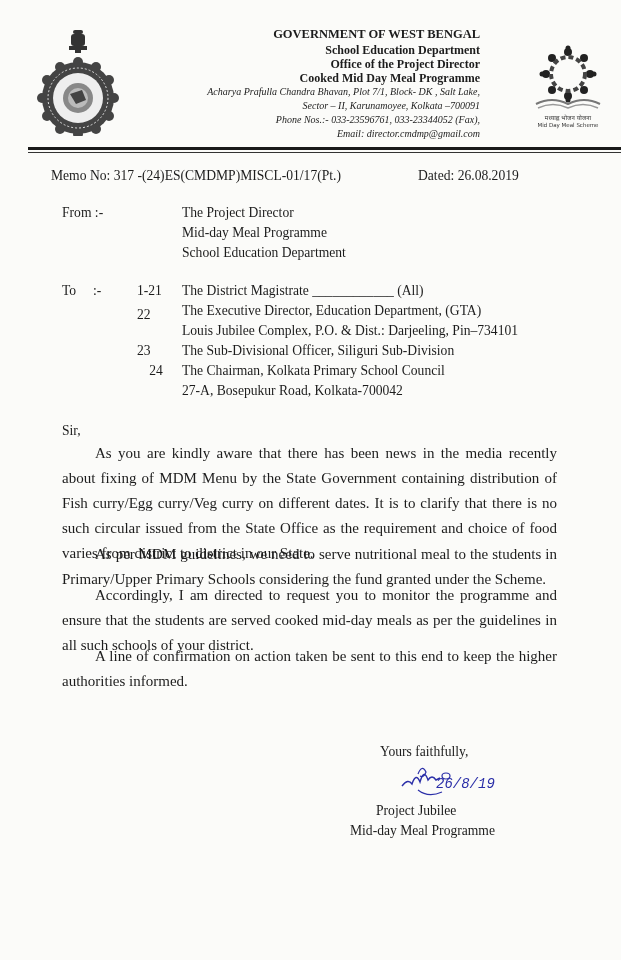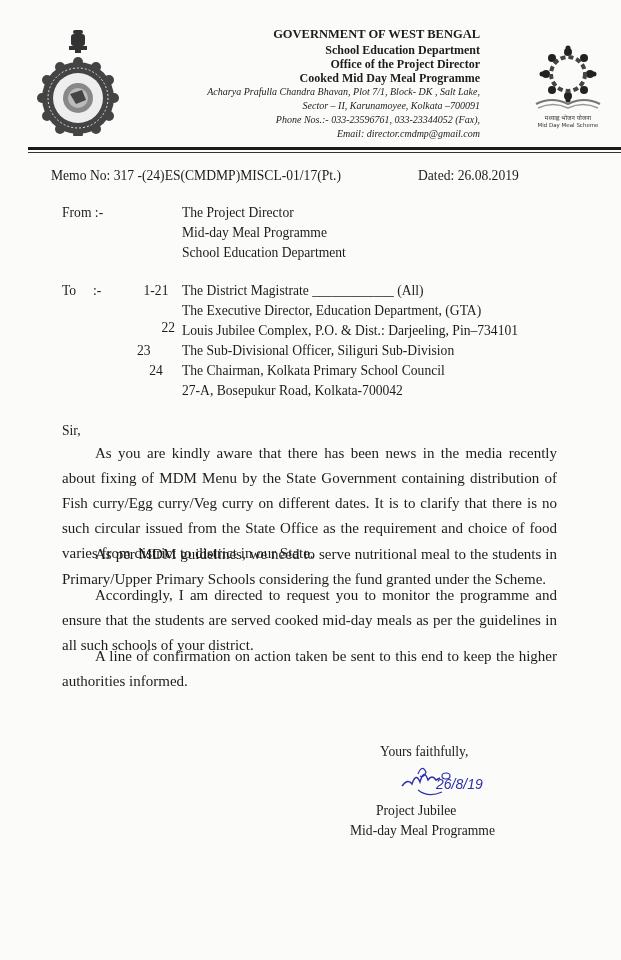--- a/index.html
+++ b/index.html
@@ -94,24 +94,24 @@
 <div class="abs txt" style="left:418px;top:166px">Dated:  26.08.2019</div>
 
 <div class="abs txt" style="left:62px;top:203px">From  :-</div>
 <div class="abs txt" style="left:182px;top:203px">The Project Director</div>
 <div class="abs txt" style="left:182px;top:223px">Mid-day Meal Programme</div>
 <div class="abs txt" style="left:182px;top:243px">School Education Department</div>
 
 <div class="abs txt" style="left:62px;top:281px">To</div>
 <div class="abs txt" style="left:93px;top:281px">:-</div>
 
-<div class="abs txt" style="left:137px;top:281px;width:38px;text-align:center">1-21</div>
+<div class="abs txt" style="left:137px;top:281px;width:38px;text-align:left">1-21</div>
 <div class="abs txt" style="left:182px;top:281px">The District Magistrate ____________ (All)</div>
 
-<div class="abs txt" style="left:137px;top:318px;width:38px;text-align:right">22</div>
+<div class="abs txt" style="left:137px;top:305px;width:38px;">22</div>
 <div class="abs txt" style="left:182px;top:301px">The Executive Director, Education Department, (GTA)</div>
 <div class="abs txt" style="left:182px;top:321px">Louis Jubilee Complex, P.O. &amp; Dist.: Darjeeling, Pin–734101</div>
 
 <div class="abs txt" style="left:137px;top:341px;width:38px;">23</div>
 <div class="abs txt" style="left:182px;top:341px">The Sub-Divisional Officer, Siliguri Sub-Division</div>
 
 <div class="abs txt" style="left:137px;top:361px;width:38px;text-align:center">24</div>
 <div class="abs txt" style="left:182px;top:361px">The Chairman, Kolkata Primary School Council</div>
 <div class="abs txt" style="left:182px;top:381px">27-A, Bosepukur Road, Kolkata-700042</div>
 
@@ -123,16 +123,16 @@
 <div class="para" style="top:644px"><span class="ind"></span><span>A line of confirmation on action taken be sent to this end to keep the higher authorities informed.</span></div>
 
 <div class="abs txt" style="left:380px;top:742px">Yours faithfully,</div>
 <div class="abs" style="left:398px;top:764px;width:90px;height:40px;">
   <svg width="90" height="40" viewBox="0 0 90 40">
     <path d="M4,22 Q10,14 14,20 Q18,8 22,18 Q26,4 30,16 Q34,10 38,16 L42,14" stroke="#2b2fa8" stroke-width="1.4" fill="none"></path>
     <path d="M20,10 Q24,0 28,8 Q26,14 22,12" stroke="#2b2fa8" stroke-width="1.2" fill="none"></path>
     <ellipse cx="48" cy="12" rx="4" ry="3" stroke="#2b2fa8" stroke-width="1.2" fill="none"></ellipse>
     <path d="M20,26 Q30,34 44,28" stroke="#2b2fa8" stroke-width="1.2" fill="none"></path>
   </svg>
-  <div style="position:absolute;left:38px;top:12px;font-family:Liberation Sans, sans-serif;font-style:italic;font-size:14px;color:#2b2fa8;">26/8/19</div>
+  <div style="position:absolute;left:38px;top:12px;font-family:Liberation Mono, monospace;font-style:italic;font-size:14px;color:#2b2fa8;">26/8/19</div>
 </div>
 <div class="abs txt" style="left:376px;top:801px">Project Jubilee</div>
 <div class="abs txt" style="left:350px;top:821px">Mid-day Meal Programme</div>
 
 </body></html>

